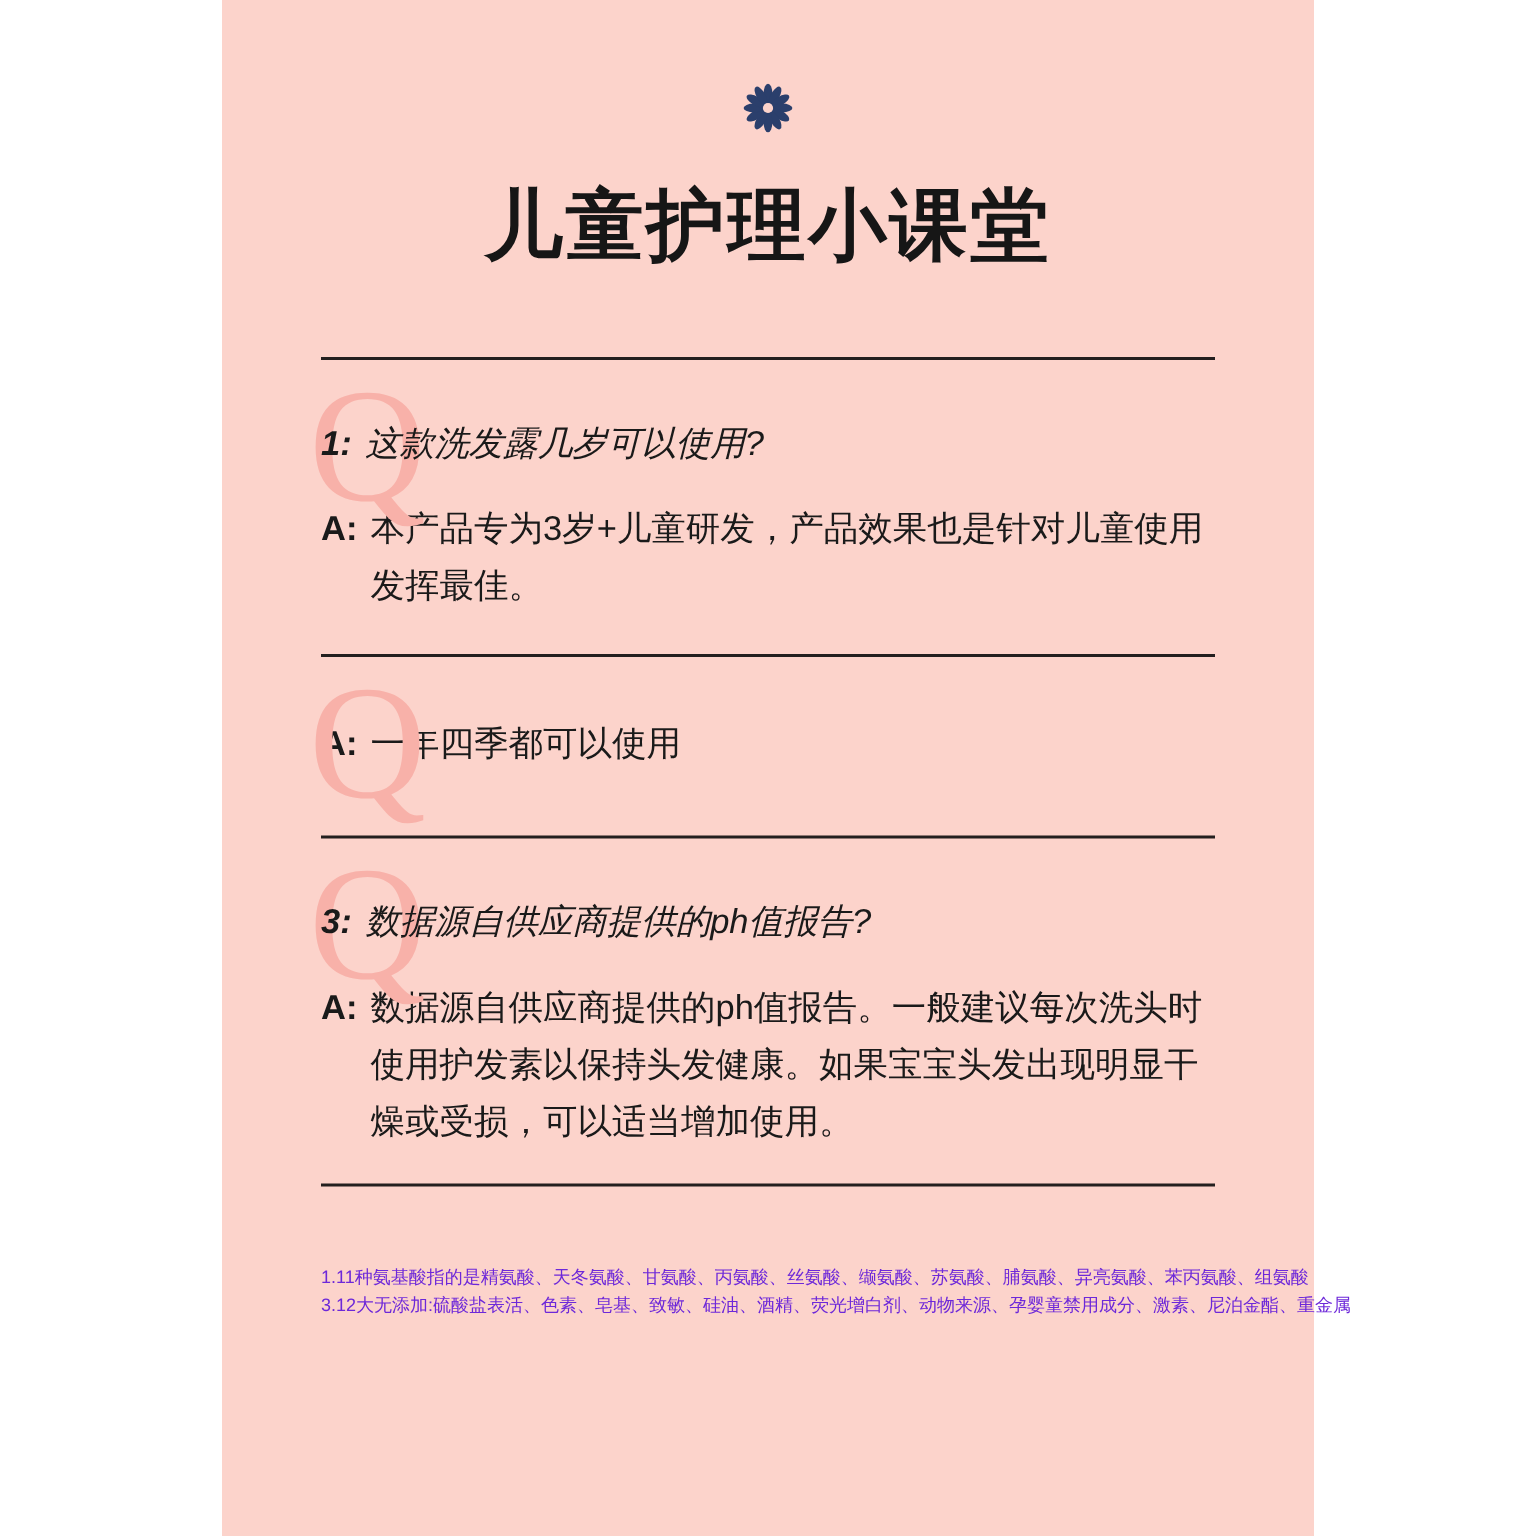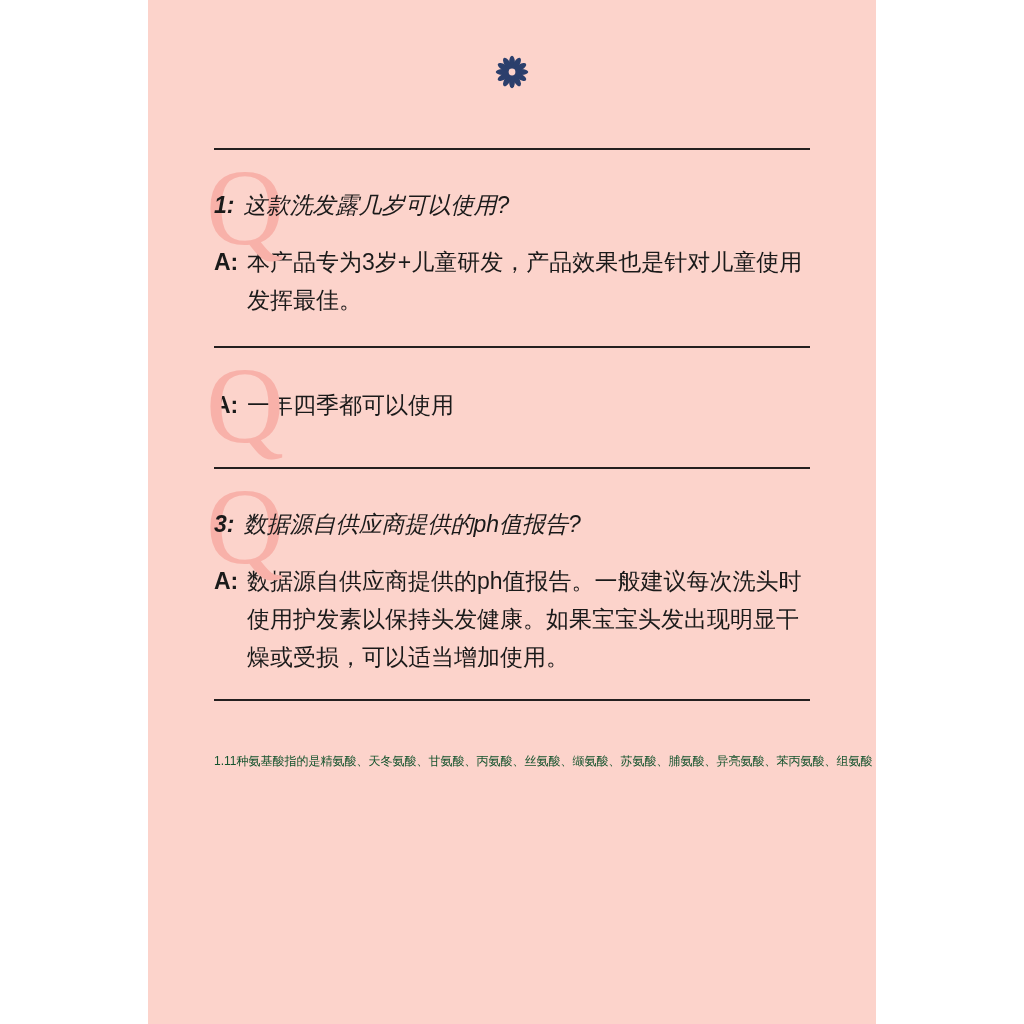--- a/index.html
+++ b/index.html
@@ -76,21 +76,21 @@
     flex: 0 0 auto;
     width: 33px;
     font-weight: 700;
   }
   .a-text { flex: 1 1 auto; }
 
   .footnotes {
     margin-top: 51px;
     font-size: 12px;
     line-height: 18.5px;
-    color: #14532d;
+    color: #6d28d9;
   }
   .footnote { margin: 0; white-space: nowrap; }
 </style>
 </head>
 <body>
 
 <div class="canvas">
   <div class="poster">
 
     <svg class="logo" viewBox="0 0 36 36" width="34" height="34" aria-hidden="true">
@@ -104,20 +104,21 @@
         <ellipse cx="0" cy="-10" rx="3.1" ry="7.2" transform="rotate(180)"></ellipse>
         <ellipse cx="0" cy="-10" rx="3.1" ry="7.2" transform="rotate(210)"></ellipse>
         <ellipse cx="0" cy="-10" rx="3.1" ry="7.2" transform="rotate(240)"></ellipse>
         <ellipse cx="0" cy="-10" rx="3.1" ry="7.2" transform="rotate(270)"></ellipse>
         <ellipse cx="0" cy="-10" rx="3.1" ry="7.2" transform="rotate(300)"></ellipse>
         <ellipse cx="0" cy="-10" rx="3.1" ry="7.2" transform="rotate(330)"></ellipse>
       </g>
       <circle cx="18" cy="18" r="3.6" fill="#fcd3cb"></circle>
     </svg>
 
+    <h1 class="title">儿童护理小课堂</h1>
 
     <hr class="divider divider-1">
     <div class="q-row">
       <span class="q-watermark">Q</span>
       <span class="q-content">
         <span class="q-num">1:</span><span>这款洗发露几岁可以使用?</span>
       </span>
     </div>
     <div class="a-row">
       <span class="a-label">A:</span>
@@ -141,16 +142,17 @@
       </span>
     </div>
     <div class="a-row">
       <span class="a-label">A:</span>
       <span class="a-text">数据源自供应商提供的ph值报告。一般建议每次洗头时使用护发素以保持头发健康。如果宝宝头发出现明显干燥或受损，可以适当增加使用。</span>
     </div>
 
     <hr class="divider divider-4">
     <div class="footnotes">
       <p class="footnote">1.11种氨基酸指的是精氨酸、天冬氨酸、甘氨酸、丙氨酸、丝氨酸、缬氨酸、苏氨酸、脯氨酸、异亮氨酸、苯丙氨酸、组氨酸</p>
+      <p class="footnote">3.12大无添加:硫酸盐表活、色素、皂基、致敏、硅油、酒精、荧光增白剂、动物来源、孕婴童禁用成分、激素、尼泊金酯、重金属</p>
     </div>
 
   </div>
 </div>
 
 </body></html>

